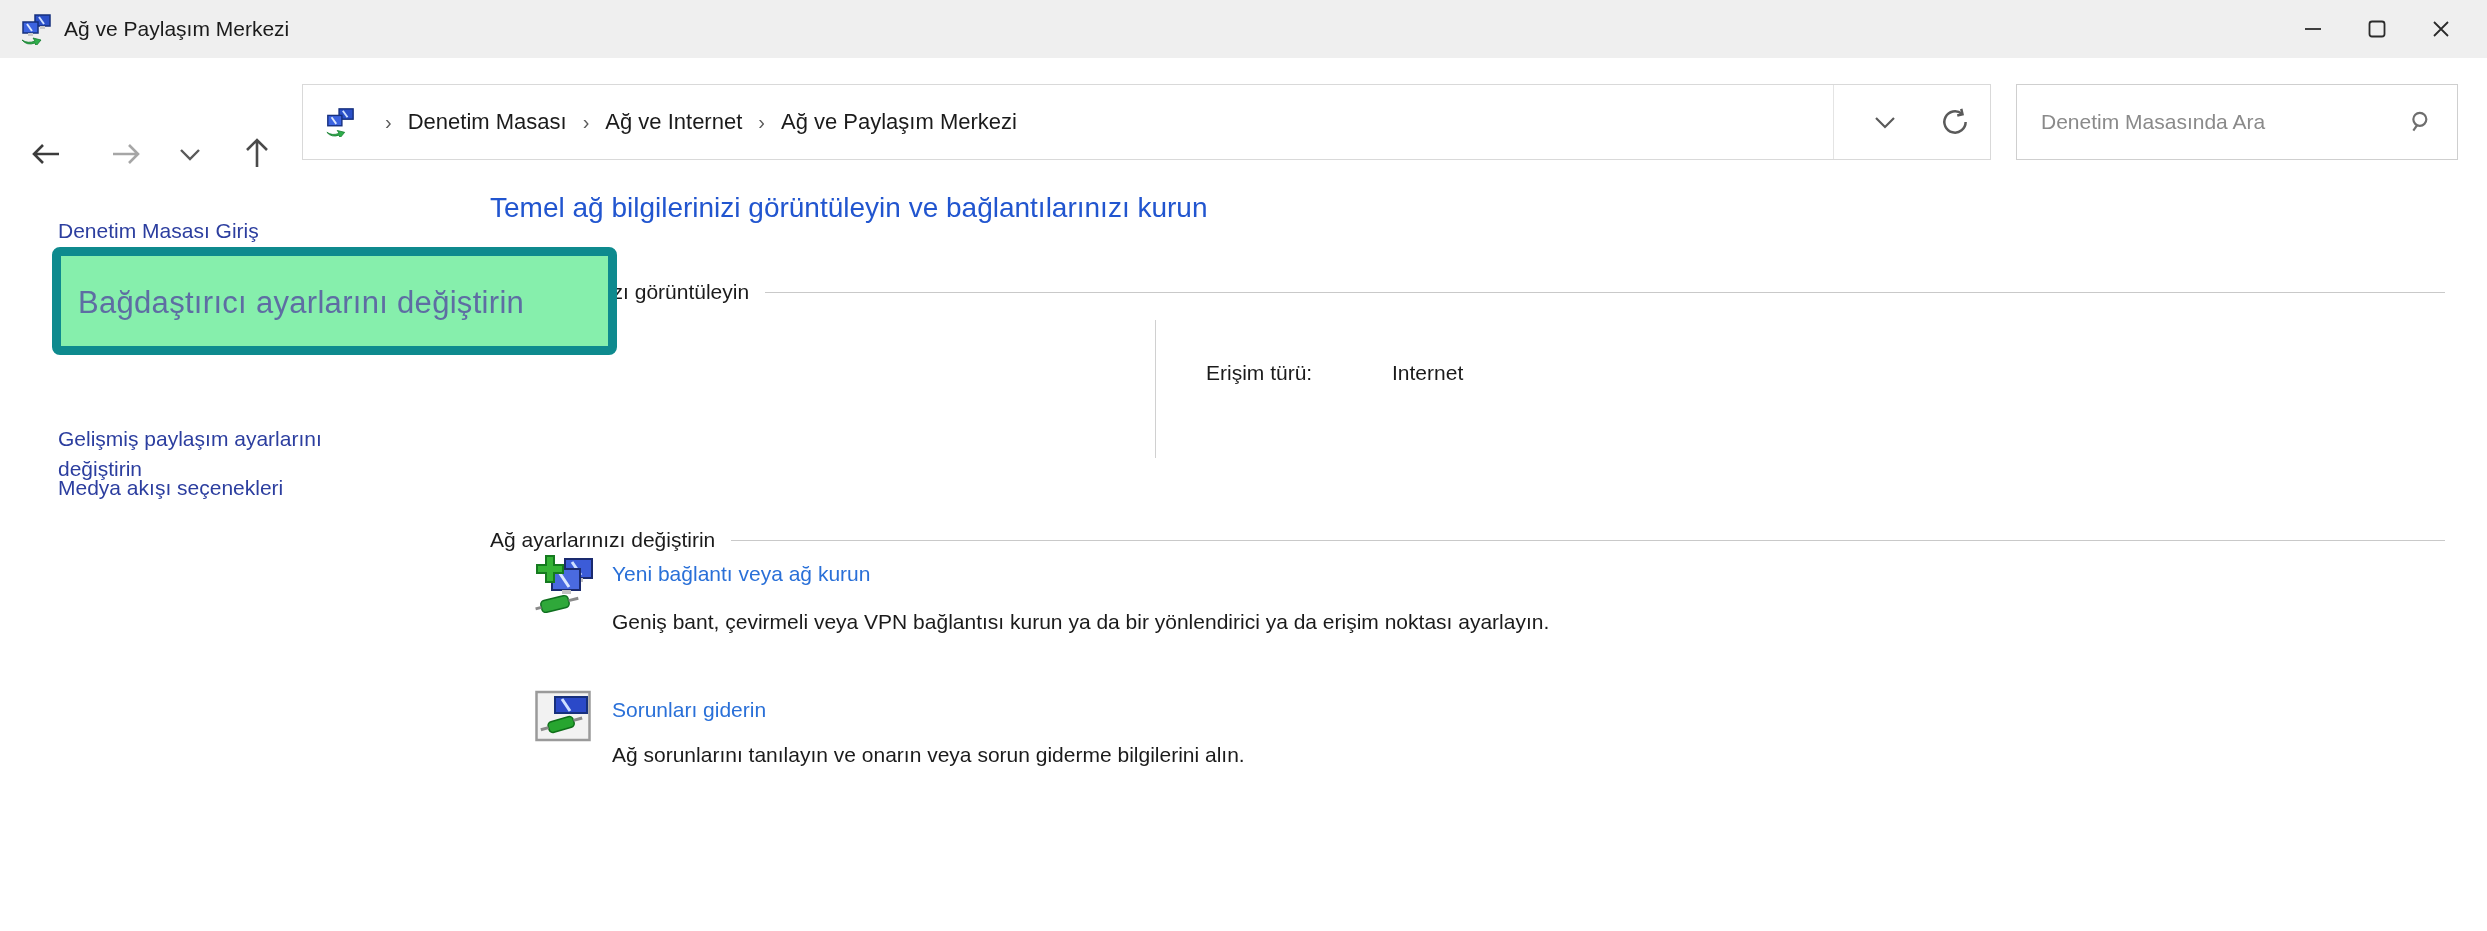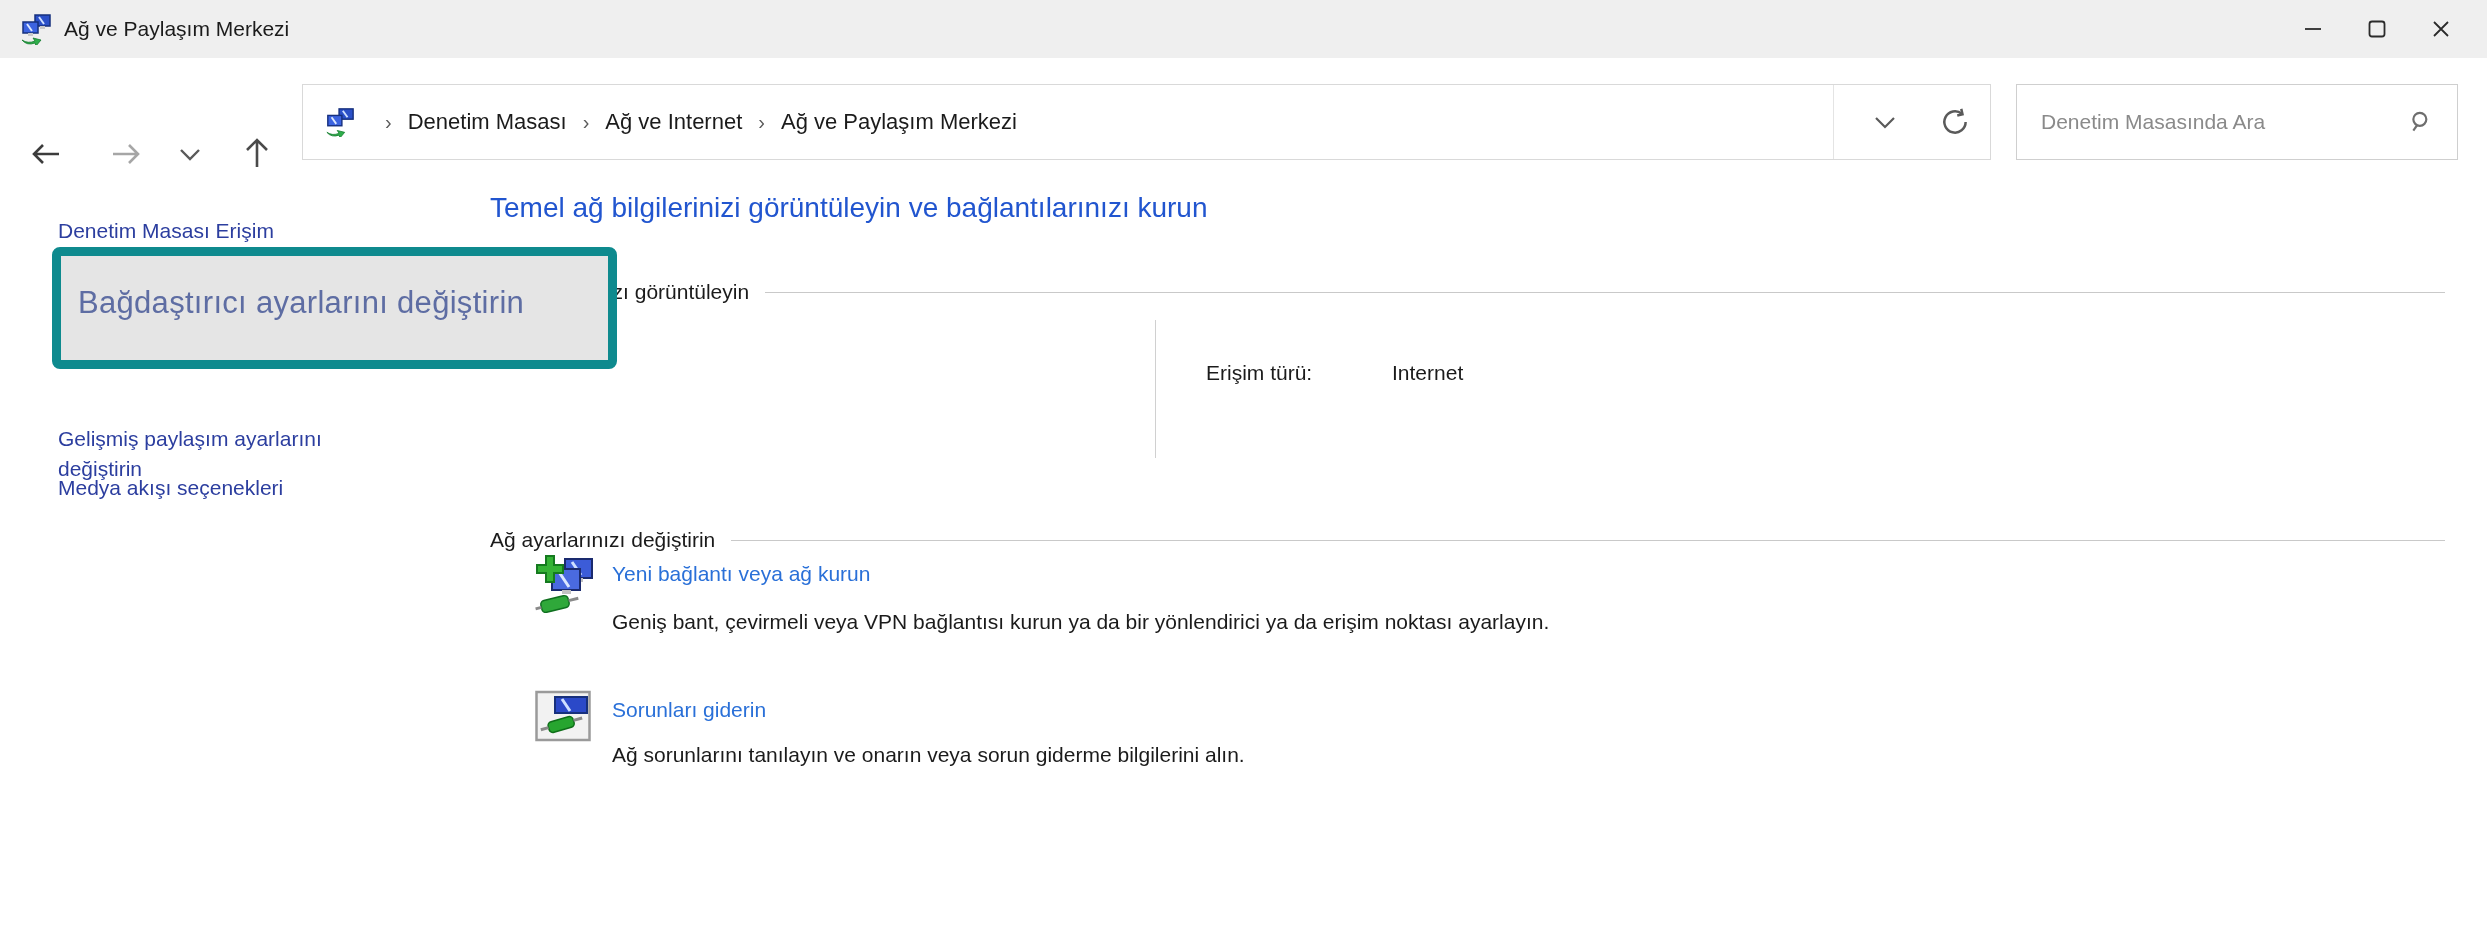--- a/index.html
+++ b/index.html
@@ -39,21 +39,21 @@
   .searchbox{position:absolute;left:2016px;top:26px;width:442px;height:76px;border:1px solid #cfcfcf;background:#fff;display:flex;align-items:center;}
   .searchbox input{flex:1;border:none;outline:none;font-family:inherit;font-size:21px;color:var(--text);margin-left:24px;background:transparent;}
   .searchbox input::placeholder{color:var(--placeholder);}
   .searchbox .mag{margin-right:22px;flex:0 0 auto;}
 
   
   .content{position:absolute;left:0;top:180px;width:2487px;height:751px;background:#fff;}
 
   
   .side-link{position:absolute;font-size:21px;color:var(--sidebar-link);cursor:pointer;line-height:30px;}
-  .overlay-box{position:absolute;left:52px;top:67px;width:565px;height:122px;border:9px solid var(--teal);border-radius:8px;background:#e5e5e5;z-index:5;padding:22px 0 0 17px;}
+  .overlay-box{position:absolute;left:52px;top:67px;width:565px;height:108px;border:9px solid var(--teal);border-radius:8px;background:#86efac;z-index:5;padding:22px 0 0 17px;}
   .overlay-box .overlay-text{font-size:31px;line-height:49px;color:var(--overlay-text);filter:blur(0.6px);letter-spacing:.3px;width:480px;}
 
   
   .page-heading{position:absolute;left:490px;top:12px;font-size:28px;font-weight:400;color:var(--h1-blue);white-space:nowrap;}
   .section-header{position:absolute;left:490px;right:42px;display:flex;align-items:center;font-size:21px;color:var(--text);z-index:1;}
   .section-header .rule{flex:1;height:1px;background:var(--rule);margin-left:16px;}
   .sec1{top:100px;}
   .sec2{top:348px;}
 
   .v-divider{position:absolute;left:1155px;top:140px;width:1px;height:138px;background:#d0d0d0;}
@@ -166,21 +166,21 @@
     <input type="text" placeholder="Denetim Masasında Ara" style="">
     <svg class="mag" width="26" height="26" viewBox="0 0 24 24">
         <circle cx="10" cy="9.5" r="6" fill="none" stroke="#6e6e6e" stroke-width="2"></circle>
         <line x1="7.5" y1="14.8" x2="4" y2="20" stroke="#6e6e6e" stroke-width="2"></line>
       </svg>
   </div>
 </div>
 
 <div class="content">
 
-  <div class="side-link" style="left:58px;top:36px;">Denetim Masası Erişim</div>
+  <div class="side-link" style="left:58px;top:36px;">Denetim Masası Giriş</div>
 
   <div class="overlay-box">
     <div class="overlay-text">Bağdaştırıcı ayarlarını değiştirin</div>
   </div>
 
   <div class="side-link" style="left:58px;top:212px;width:340px;margin-top:32px;">Gelişmiş paylaşım ayarlarını değiştirin</div>
   <div class="side-link" style="left:58px;top:293px;">Medya akışı seçenekleri</div>
 
   <h1 class="page-heading">Temel ağ bilgilerinizi görüntüleyin ve bağlantılarınızı kurun</h1>
 

